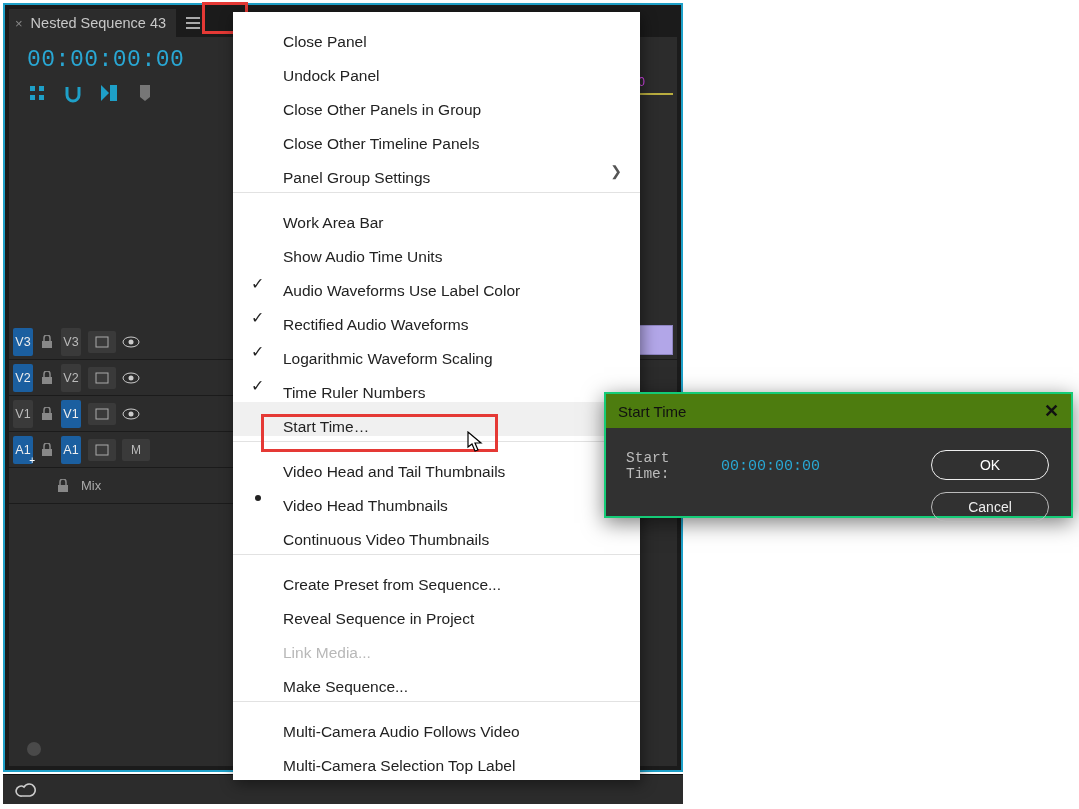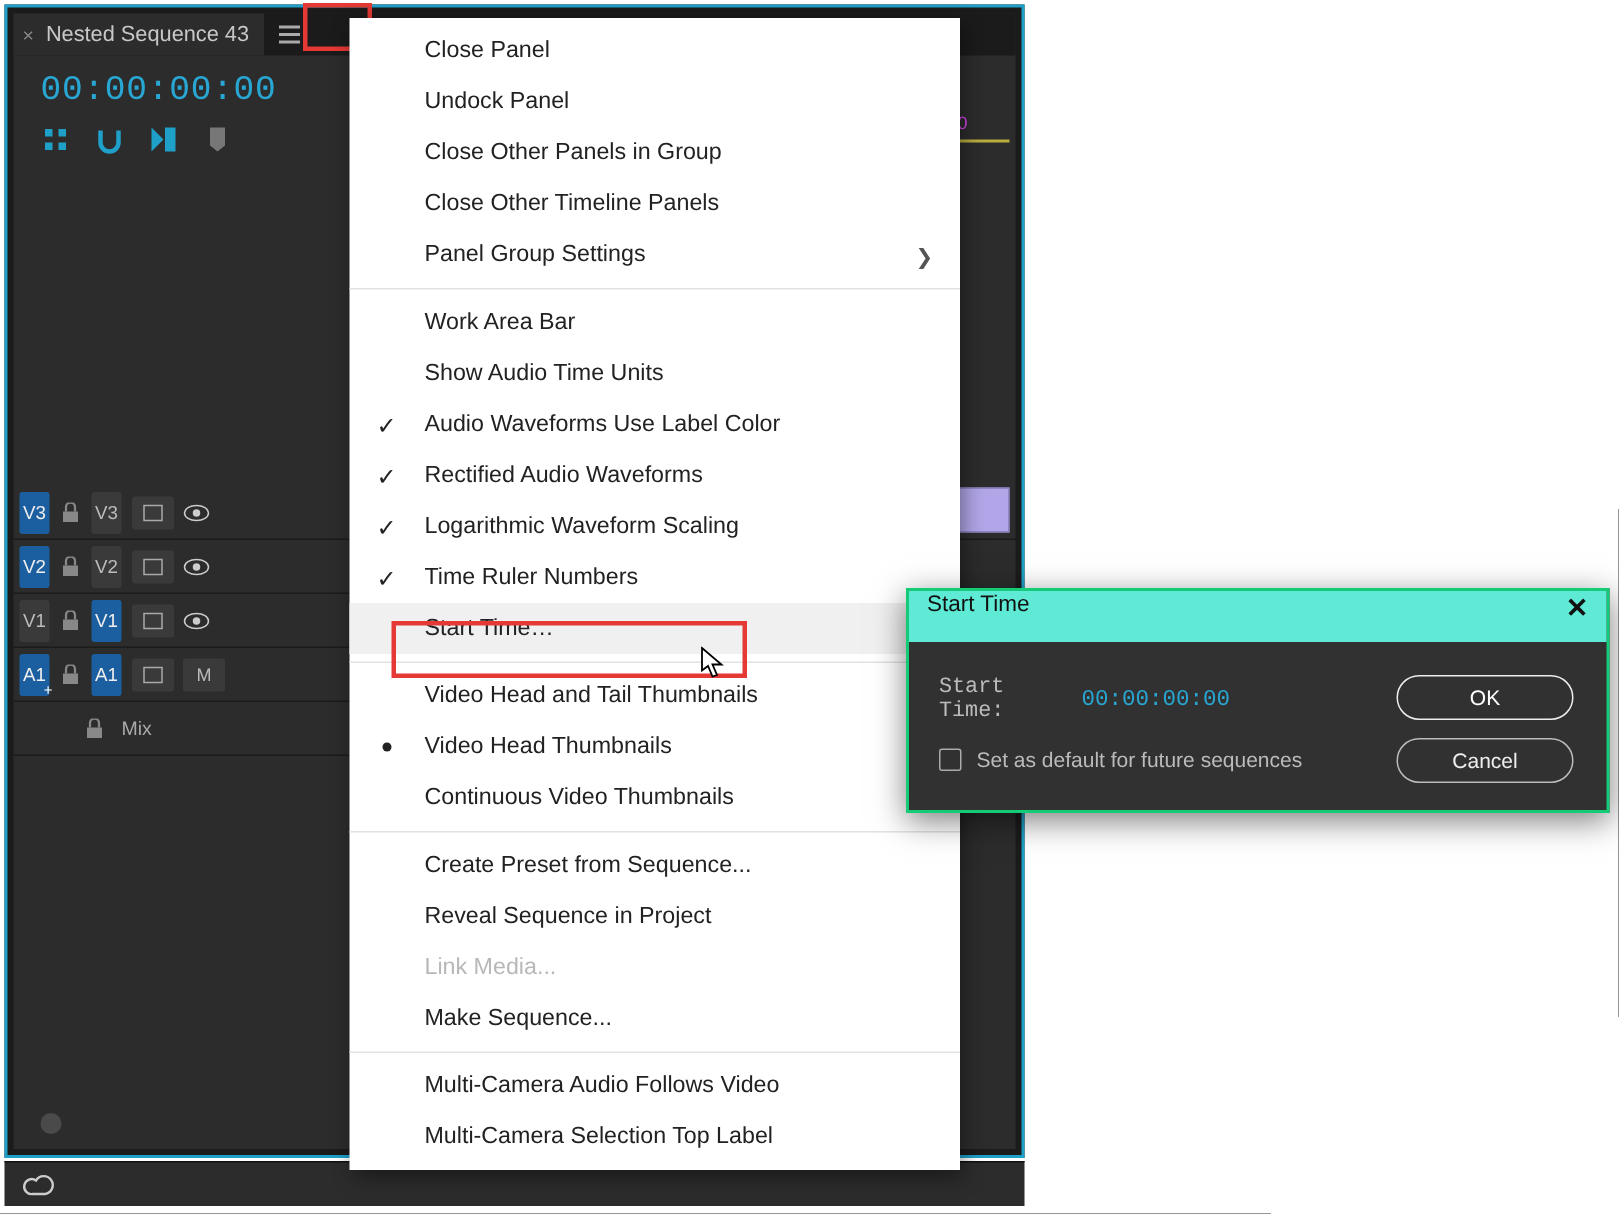--- a/index.html
+++ b/index.html
@@ -150,21 +150,21 @@
     width: 407px;
     background: #fff;
     box-shadow: 2px 4px 14px rgba(0,0,0,0.45);
     padding: 5px 0;
     font-size: 15.5px;
     color: #222;
   }
   .menu-item {
     height: 34px;
     display: flex;
-    align-items: center;
+    align-items: flex-end;
     padding: 0 18px 0 50px;
     position: relative;
   }
   .menu-item.hover { background: #f0f0f0; }
   .menu-item.disabled { color: #b8b8b8; }
   .menu-item .check {
     position: absolute; left: 18px; top: 8px;
     font-size: 16px;
   }
   .menu-item .dot {
@@ -195,24 +195,24 @@
   .dialog {
     position: absolute;
     left: 604px; top: 392px;
     width: 469px;
     background: #313131;
     border: 2px solid #15cb77;
     box-shadow: 0 5px 20px rgba(0,0,0,0.5);
     color: #ddd;
   }
   .dialog-title {
-    background: #5eead4;
+    background: #4d7c0f;
     color: #111;
     height: 34px;
-    display: flex; 
+    display: flex; align-items: center;
     padding: 0 12px;
     font-size: 15px;
   }
   .dialog-close {
     margin-left: auto;
     color: #111;
     font-size: 18px;
     font-weight: bold;
   }
   .dialog-body {
@@ -487,22 +487,18 @@
 <div class="dialog">
   <div class="dialog-title">
     <span>Start Time</span>
     <span class="dialog-close">✕</span>
   </div>
   <div class="dialog-body">
     <div class="dlg-row">
       <span class="lbl">Start Time:</span>
       <span class="val">00:00:00:00</span>
     </div>
-    <div class="dlg-check">
-      <span class="chk"></span>
-      <span>Set as default for future sequences</span>
-    </div>
     <div class="dlg-buttons">
       <div class="dlg-btn primary">OK</div>
       <div class="dlg-btn">Cancel</div>
     </div>
   </div>
 </div>
 
 </body></html>

